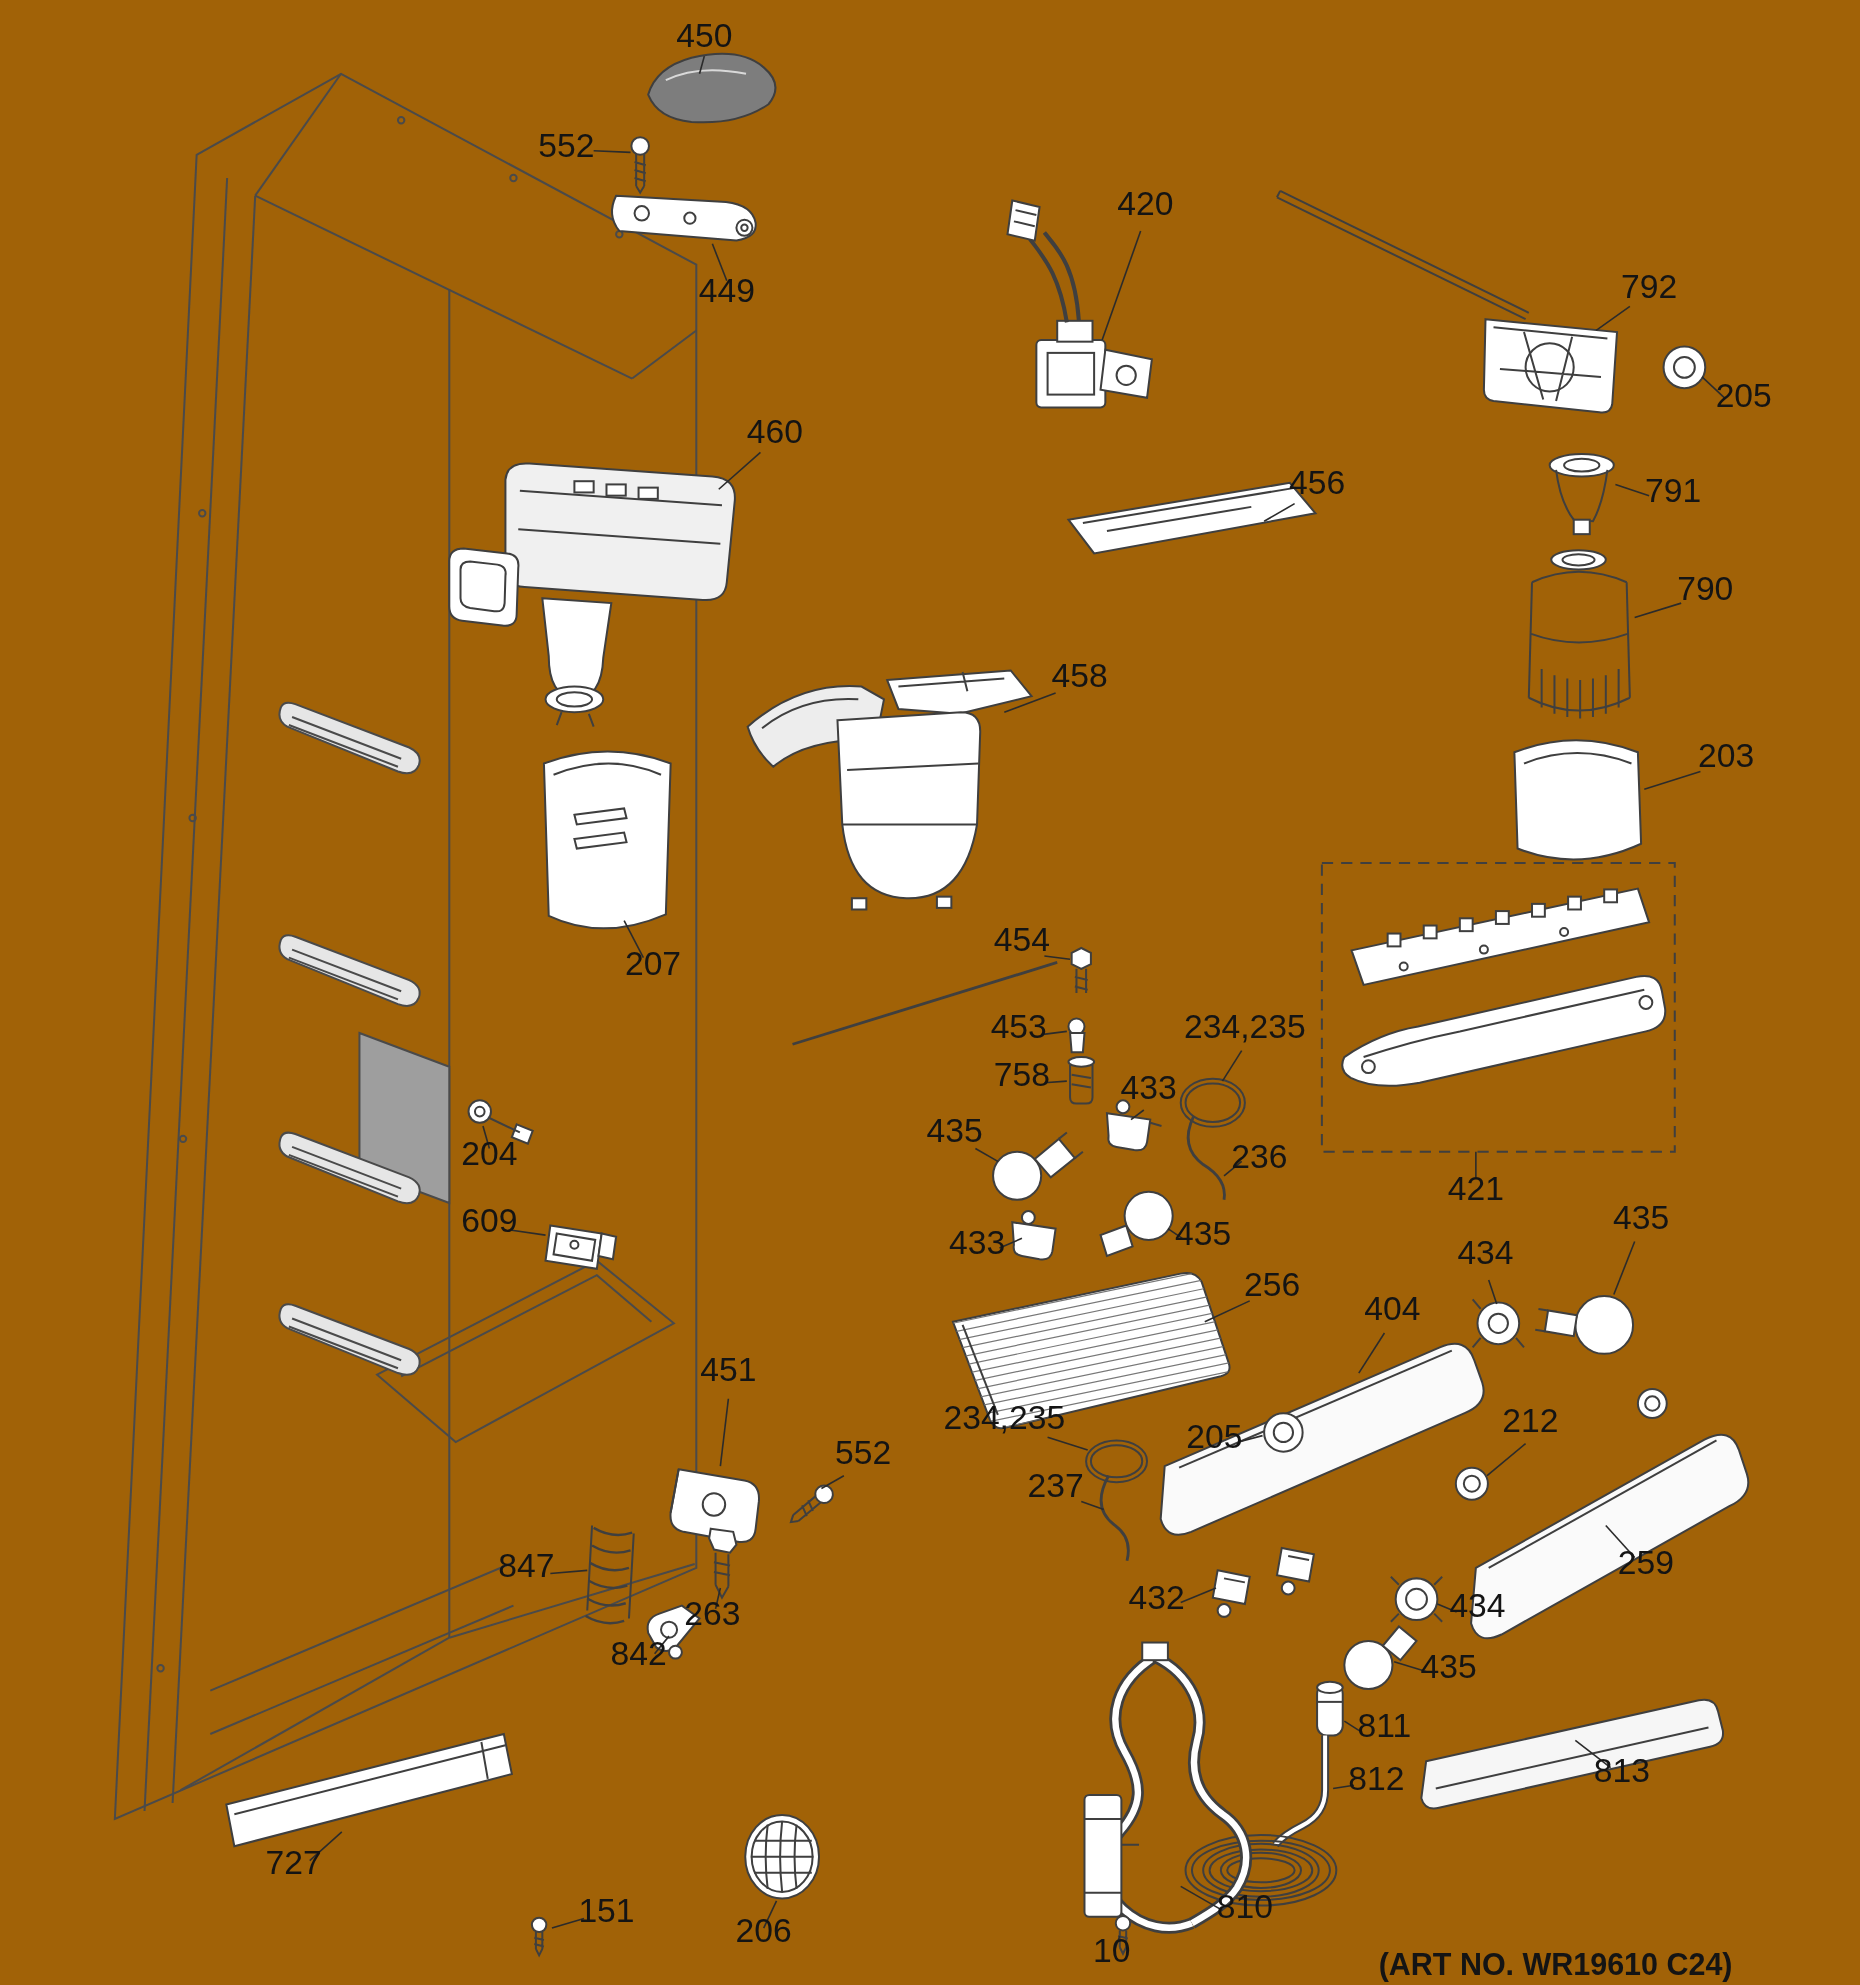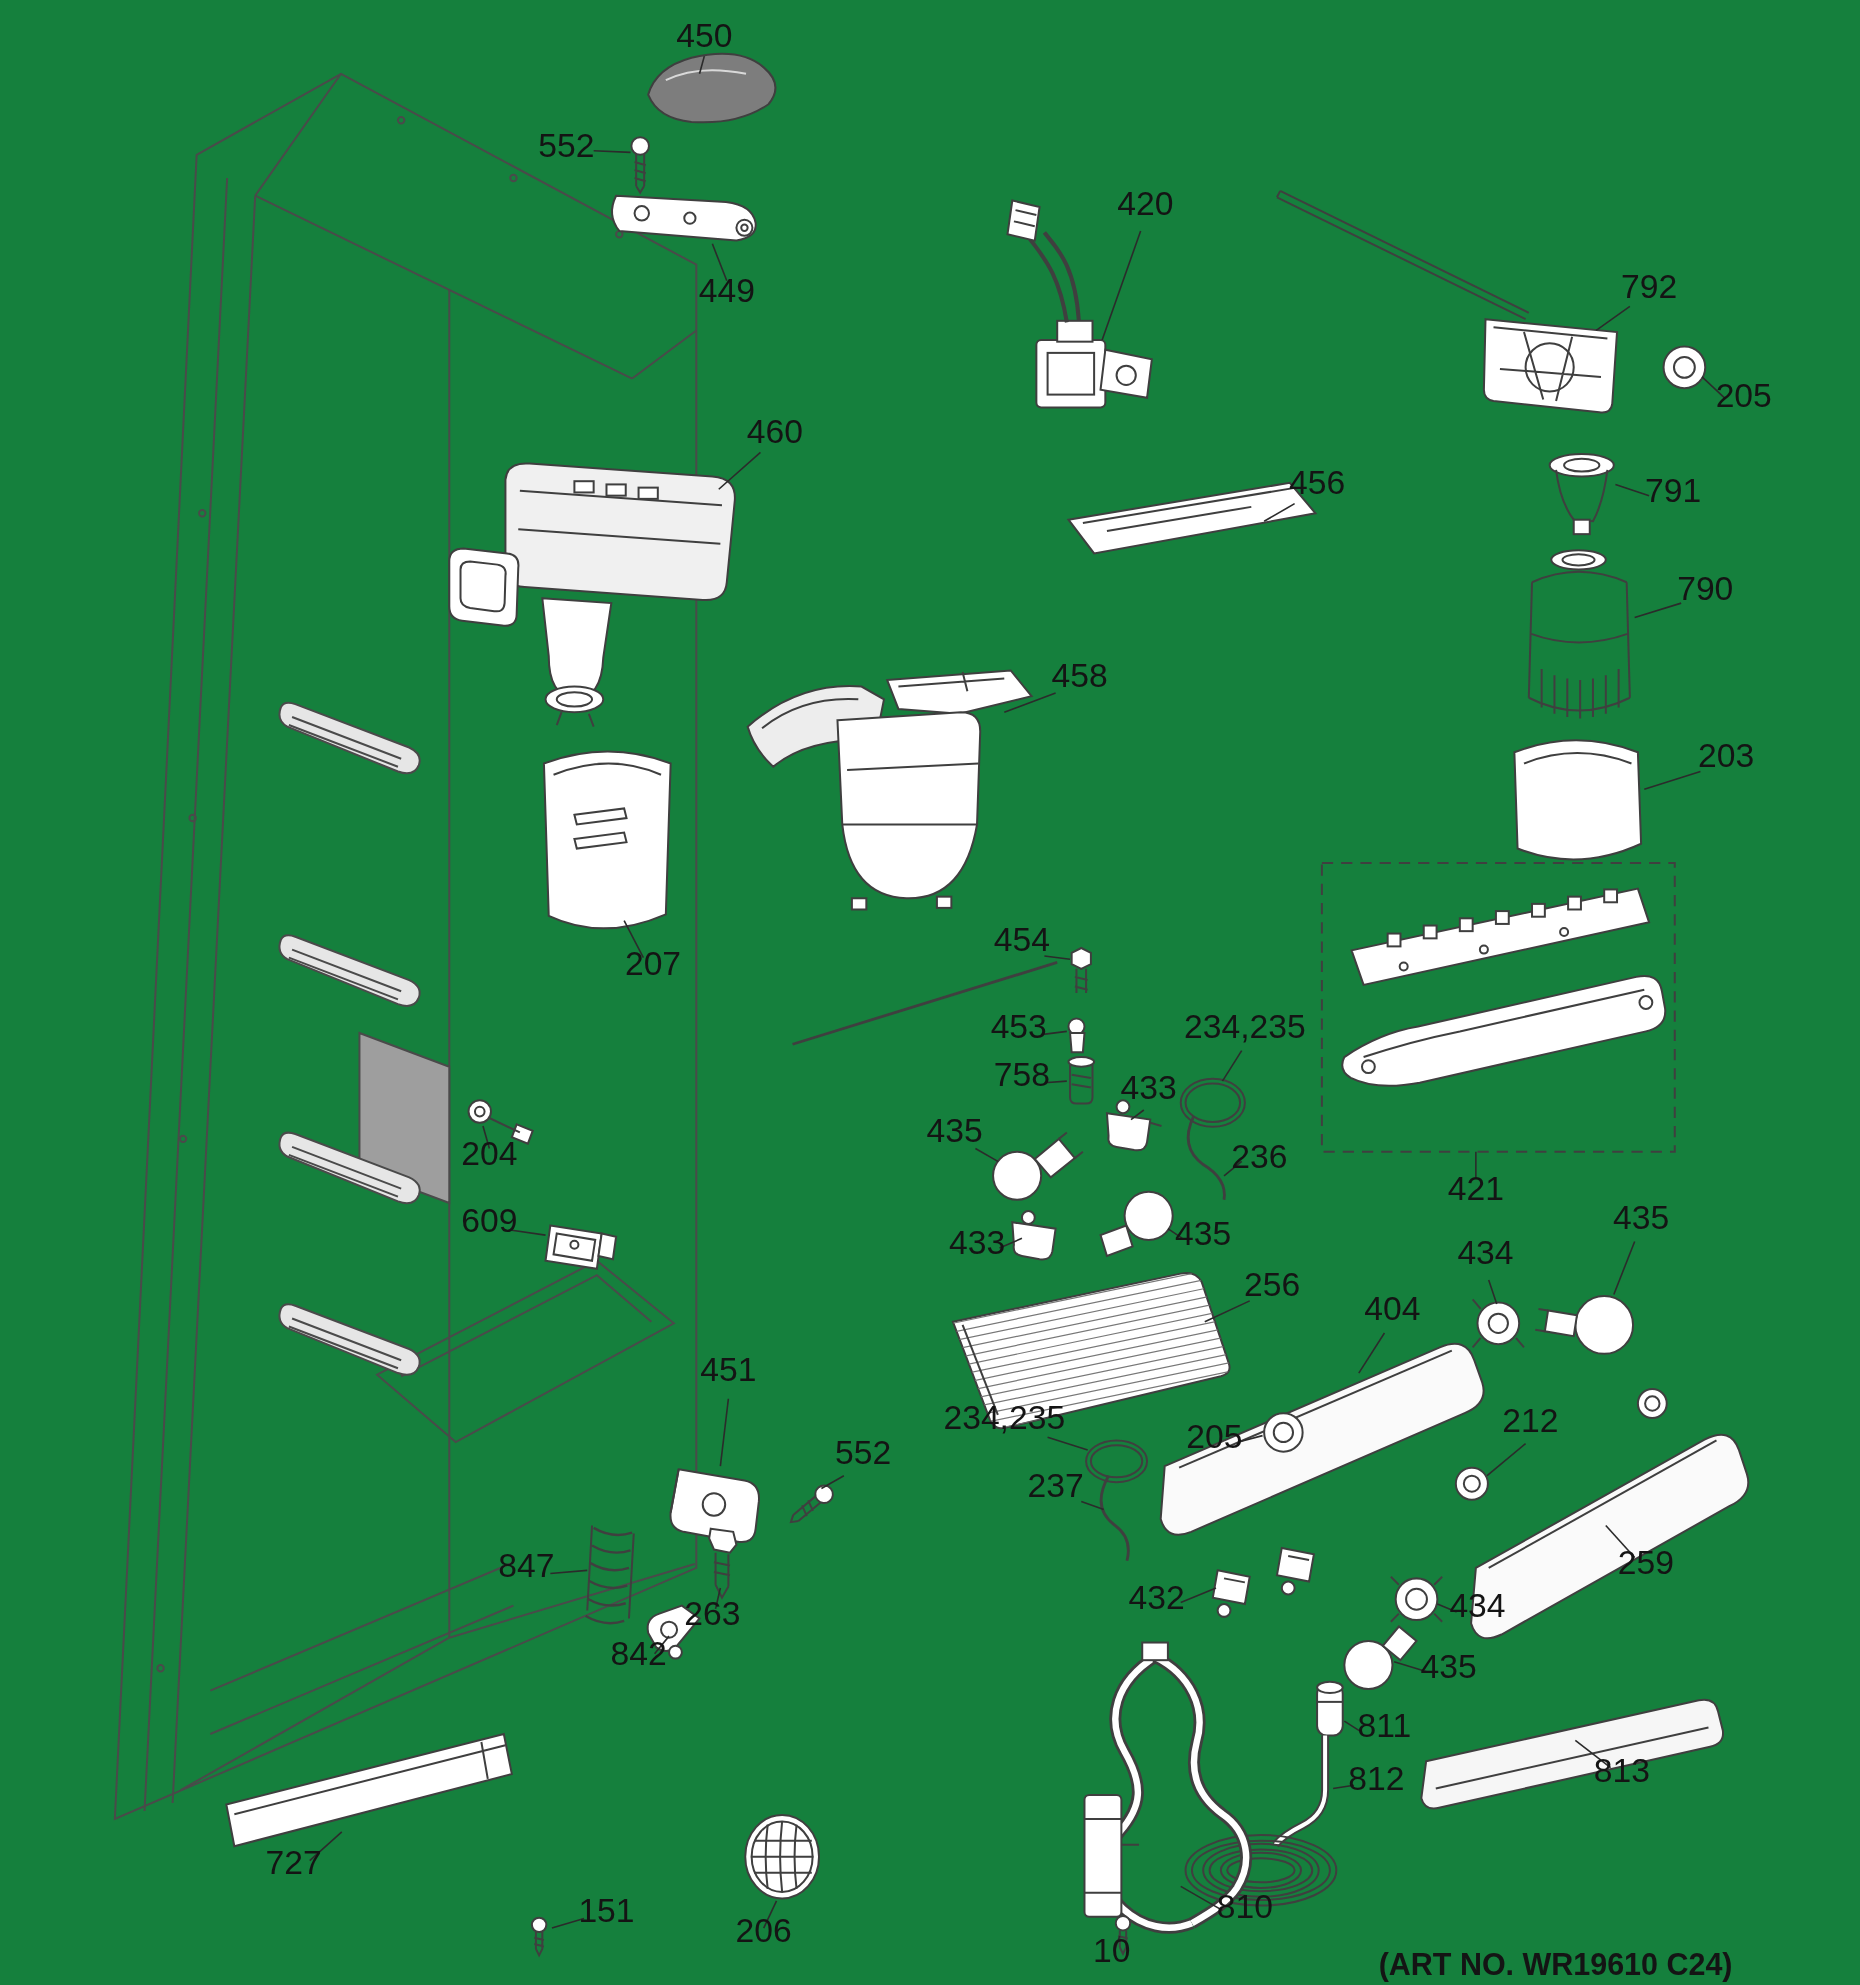--- a/index.html
+++ b/index.html
@@ -1,16 +1,16 @@
 <!DOCTYPE html>
 <html style="font-size:13px"><head>
 <meta charset="utf-8">
 <style>
   html,body{margin:0;padding:0;background:#fff;}
-  .page{position:relative;width:1861px;height:1985px;background:#15803d;overflow:hidden;}
+  .page{position:relative;width:1861px;height:1985px;background:#a16207;overflow:hidden;}
   svg{display:block;}
   text{font-family:"Liberation Sans",sans-serif;font-size:42px;fill:#141414;text-anchor:middle;}
   text.artno{font-weight:bold;font-size:38px;text-anchor:end;}
   .ln{stroke:#2b2b2b;stroke-width:2;}
   .pt{stroke:#3f3f3f;stroke-width:2.5;fill:#ffffff;}
   .cab{stroke:#4a4a4a;stroke-width:2.5;fill:none;}
 </style>
 </head>
 <body>
 

